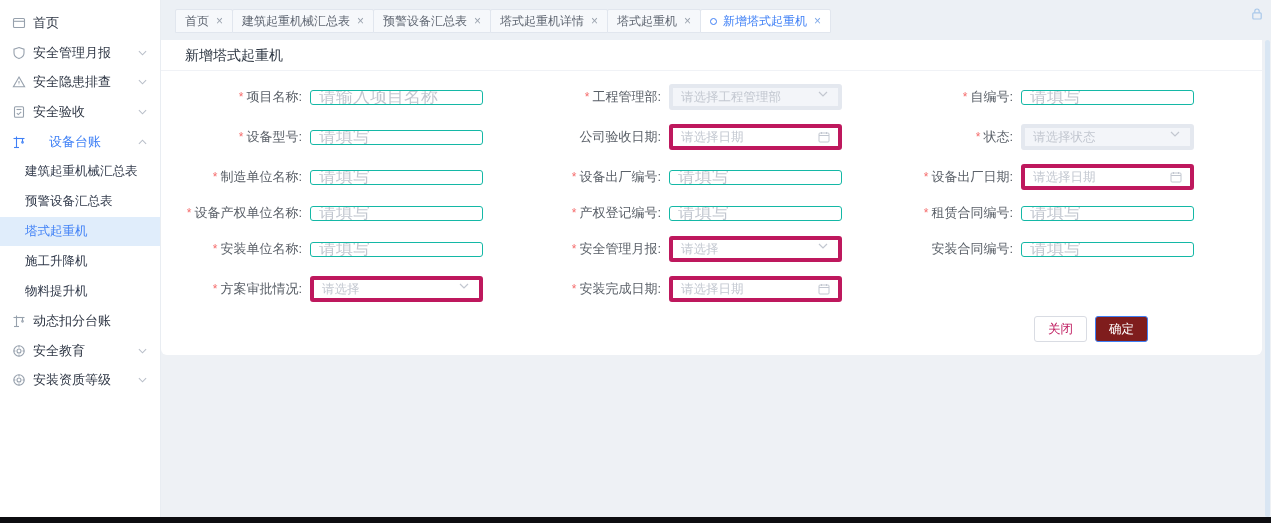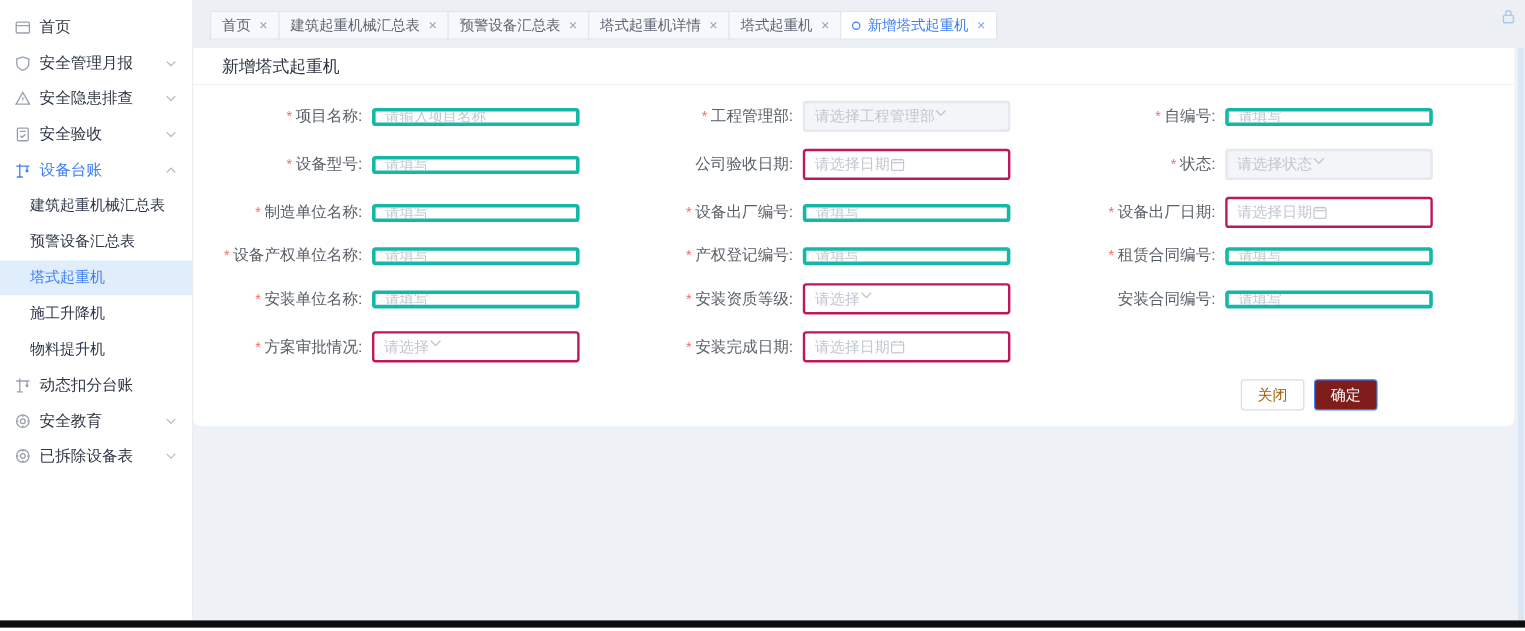--- a/index.html
+++ b/index.html
@@ -3,21 +3,21 @@
 <meta charset="utf-8">
 <style>
   * { margin:0; padding:0; box-sizing:border-box; }
   html,body { width:1271px; height:526px; font-family:"Liberation Sans", sans-serif; background:#ffffff; overflow:hidden; }
   body { position:relative; }
 
   
   .sidebar { position:absolute; left:0; top:0; width:161px; height:517px; background:#ffffff; border-right:1px solid #e9edf2; padding-top:8px; overflow:hidden; }
   .side-item { position:relative; height:29.8px; display:flex; align-items:center; padding:0 12px 0 12px; font-size:13px; color:#2f3745; cursor:pointer; }
   .side-item .icon { width:14px; height:14px; margin-right:7px; display:inline-flex; color:#97a1ad; flex:0 0 14px; }
-  .side-item.active-parent, .side-item.active-parent .icon { color:#3f80f6; }
+  .side-item.active-parent, .side-item.active-parent .icon { color:#3f80f6;gap:16px; }
   .side-sub { position:relative; height:29.8px; display:flex; align-items:center; padding-left:25px; font-size:12.5px; color:#30394a; cursor:pointer; }
   .side-sub.selected { background:#e0edfb; color:#3f80f6; }
   .chev { position:absolute; right:13px; top:50%; margin-top:-3px; width:9px; height:6px; color:#b9bfc9; }
   .chev.up { transform:rotate(180deg); }
 
   
   .tabbar { position:absolute; left:161px; top:0; width:1110px; height:40px; background:#ecf0f5; display:flex; align-items:flex-start; padding:9px 0 0 14px; }
   .tab { height:24px; display:flex; align-items:center; background:#f6f8fb; border:1px solid #e1e6ee; margin-right:-1px; padding:0 9px; font-size:12px; color:#5f6672; border-radius:2px 2px 0 0; cursor:pointer; white-space:nowrap; }
   .tab.active { background:#ffffff; color:#3f80f6; border-color:#e1e6ee; }
   .tab .ring { width:7px; height:7px; border:1px solid #3f80f6; border-radius:50%; margin-right:6px; display:inline-block; }
@@ -26,28 +26,28 @@
   .lock { position:absolute; right:7px; top:7px; width:14px; height:14px; color:#a9c8ea; cursor:pointer; }
 
   
   .main { position:absolute; left:161px; top:40px; width:1110px; height:477px; background:#eef1f5; }
   .panel { width:1101px; height:315px; background:#ffffff; border-radius:0 0 6px 6px; }
   .panel-title { height:31px; line-height:31px; padding-left:24px; font-size:14px; font-weight:500; color:#2b3440; border-bottom:1px solid #f0f2f6; }
   .formgrid { padding-top:13px; }
   .frow { display:grid; grid-template-columns:125px 174px 185px 174px 178px 174px; align-items:center; margin:0 0 14px 24px; }
   .flabel { display:flex; justify-content:flex-end; align-items:center; padding-right:8px; font-size:13px; color:#5a6068; white-space:nowrap; overflow:hidden; }
   .star { color:#f56c6c; margin-right:3px; font-size:12px; }
-  .inp { width:173px; height:15px; border:3px solid #14b8a6; border-radius:3px; background:#fff; font-size:12px; color:#333; padding:0 8px; outline:none; font-family:"Liberation Sans", sans-serif; }
+  .inp { width:173px; height:15px; border:1px solid #14b8a6; border-radius:3px; background:#fff; font-size:17px; color:#333; padding:0 8px; outline:none; font-family:"Liberation Sans", sans-serif; }
   .inp::placeholder { color:#c2c7d0; }
-  .box { width:173px; height:26px; border:2px solid #be185d; border-radius:3px; background:#fff; display:flex; align-items:center; padding:0 8px; cursor:pointer; }
+  .box { width:173px; height:26px; border:4px solid #be185d; border-radius:3px; background:#fff; display:flex; align-items:center; justify-content:space-between; padding:0 8px; cursor:pointer; }
   .box .ph { font-size:12.5px; color:#c2c7d0; white-space:nowrap; overflow:hidden; }
   .box .cicon { width:12px; height:12px; color:#c2c7d0; flex:0 0 12px; }
   .box.disabled { background:#f3f5f9; border-color:#e4e8ef; cursor:not-allowed; }
   .btnrow { display:flex; justify-content:flex-end; padding-right:114px; margin-top:12px; }
-  .btn { height:26px; padding:0 13px; font-size:12.5px; border-radius:3px; border:1px solid #d9dce3; background:#fff; color:#a16207; cursor:pointer; font-family:"Liberation Sans", sans-serif; }
+  .btn { height:26px; padding:0 13px; font-size:12.5px; border-radius:3px; border:1px solid #d9dce3; background:#fff; color:#be185d; cursor:pointer; font-family:"Liberation Sans", sans-serif; }
   .btn.primary { background:#7f1d1d; border-color:#3f80f6; color:#ffffff; margin-left:8px; }
 
   .scrollstrip { position:absolute; right:1px; top:40px; width:5px; height:477px; background:#d9e6f3; border-radius:3px; }
   .bottom-strip { position:absolute; left:0; top:517px; width:1271px; height:6px; background:#0d0d10; }
   svg { display:block; }
 </style>
 </head>
 <body>
 
 <div class="sidebar">
@@ -183,21 +183,21 @@
     <span class="icon">
         <svg viewBox="0 0 14 14" width="14" height="14" fill="none" stroke="currentColor" stroke-width="1.1">
           <circle cx="7" cy="7" r="5.2"></circle>
           <circle cx="7" cy="7" r="2"></circle>
           <line x1="7" y1="1.8" x2="7" y2="3.4"></line>
           <line x1="7" y1="10.6" x2="7" y2="12.2"></line>
           <line x1="1.8" y1="7" x2="3.4" y2="7"></line>
           <line x1="10.6" y1="7" x2="12.2" y2="7"></line>
         </svg>
       </span>
-    <span>已拆除设备表</span>
+    <span>安装资质等级</span>
     <span class="chev">
         <svg viewBox="0 0 10 6" width="9" height="6" fill="none" stroke="currentColor" stroke-width="1.2">
           <path d="M1 1l4 4 4-4"></path>
         </svg>
       </span>
   </div>
 
 </div>
 
 <div class="tabbar">
@@ -355,21 +355,21 @@
       </div>
 
       <div class="frow">
         <div class="flabel">
             <span class="star">*</span>
             <span>安装单位名称:</span>
           </div>
         <div><input class="inp" placeholder="请填写" style=""></div>
         <div class="flabel">
             <span class="star">*</span>
-            <span>安装资质等级:</span>
+            <span>安全管理月报:</span>
           </div>
         <div>
             <div class="box">
               <span class="ph">请选择</span>
               <span class="cicon">
                 <svg viewBox="0 0 10 6" width="10" height="6" fill="none" stroke="currentColor" stroke-width="1.2">
                   <path d="M1 1l4 4 4-4"></path>
                 </svg>
               </span>
             </div>

